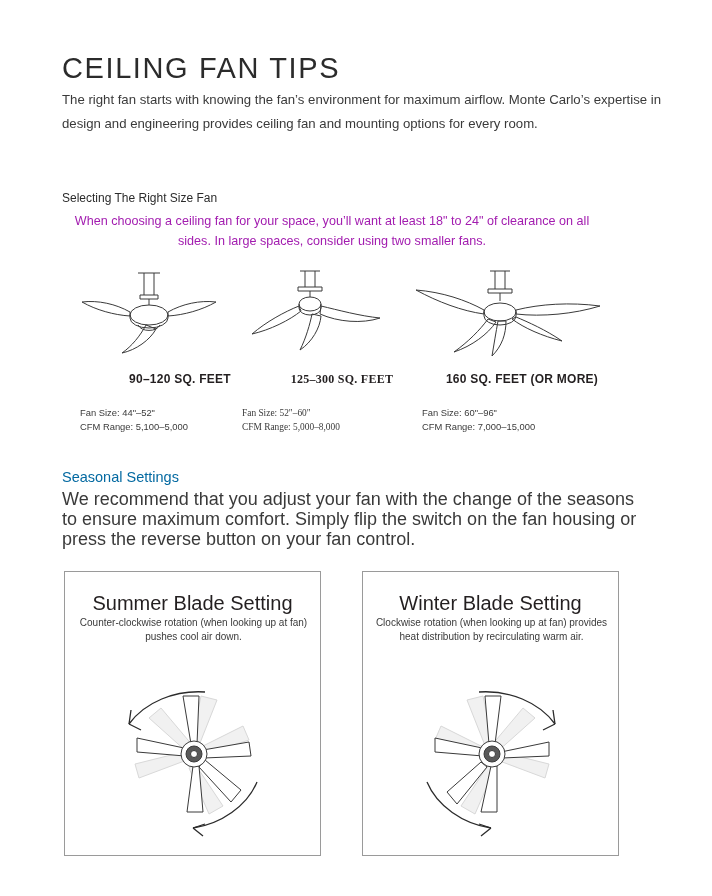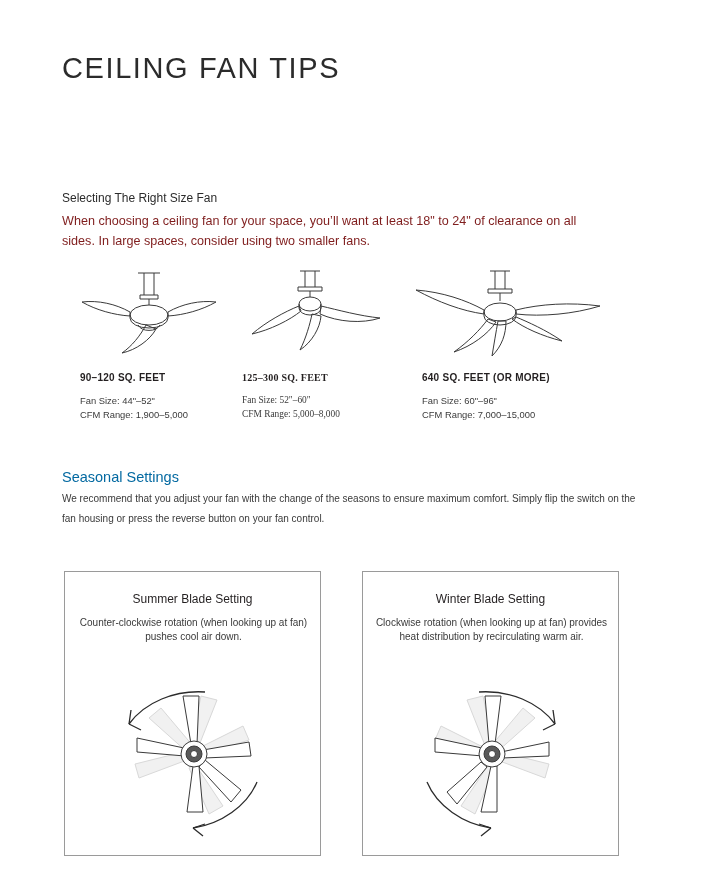--- a/index.html
+++ b/index.html
@@ -50,21 +50,22 @@
     font-size: 12px;
     color: #2b2b2b;
   }
   .sec1-body {
     position: absolute;
     left: 62px;
     top: 211px;
     width: 540px;
     font-size: 12.6px;
     line-height: 20px;
-    color: #7f1d1d;
+    color: #a21caf;
+    text-align: center;
   }
 
   
   .fan-row {
     position: absolute;
     left: 62px;
     top: 268px;
     width: 600px;
     height: 150px;
   }
@@ -76,25 +77,26 @@
   }
   .fan-cell.c0 { left: 14px; }
   .fan-cell.c1 { left: 186px; }
   .fan-cell.c2 { left: 348px; width: 230px; }
 
   .fan-caption {
     position: absolute;
     width: 200px;
   }
   .fan-caption .cap-title {
-    font-size: 10px;
+    font-size: 12px;
     font-weight: bold;
     letter-spacing: 0.25px;
     color: #231f20;
-    margin-bottom: 11px;
+    margin-bottom: 20px;
+    text-align: center;
   }
   .fan-caption .cap-line {
     font-size: 9.4px;
     line-height: 13.5px;
     color: #3a3a3a;
   }
   .cap0 { left: 18px;  top: 104px; }
   .cap1 { left: 180px; top: 104px; font-family: Liberation Serif, serif; }
   .cap2 { left: 360px; top: 104px; }
 
@@ -104,21 +106,21 @@
     left: 62px;
     top: 469px;
     font-size: 14.5px;
     color: #0369a1;
   }
   .sec2-body {
     position: absolute;
     left: 62px;
     top: 489px;
     width: 575px;
-    font-size: 10px;
+    font-size: 18px;
     line-height: 20px;
     color: #3a3a3a;
   }
 
   
   .panel {
     position: absolute;
     top: 571px;
     width: 257px;
     height: 285px;
@@ -126,21 +128,21 @@
     box-sizing: border-box;
   }
   .panel.left  { left: 64px; }
   .panel.right { left: 362px; padding-left: 48px; }
   .panel-title {
     position: absolute;
     top: 20px;
     left: 0;
     width: 100%;
     text-align: center;
-    font-size: 12px;
+    font-size: 20px;
     color: #231f20;
   }
   .panel-sub {
     position: absolute;
     top: 44px;
     left: 12px;
     width: 233px;
     text-align: center;
     font-size: 10px;
     line-height: 13.5px;
@@ -155,20 +157,21 @@
   }
 
   svg { display: block; overflow: visible; }
 </style>
 </head>
 <body>
 
 <div class="page">
 
   <div class="title">CEILING FAN TIPS</div>
+  <div class="intro">The right fan starts with knowing the fan’s environment for maximum airflow. Monte Carlo’s expertise in design and engineering provides ceiling fan and mounting options for every room.</div>
 
   <div class="sec1-heading">Selecting The Right Size Fan</div>
   <div class="sec1-body">When choosing a ceiling fan for your space, you’ll want at least 18" to 24" of clearance on all sides. In large spaces, consider using two smaller fans.</div>
 
   <div class="fan-row">
 
     <div class="fan-cell c0">
       <svg width="180" height="95" viewBox="0 0 180 95">
         <g fill="none" stroke="#3a3a3a" stroke-width="1" stroke-linejoin="round">
 
@@ -218,29 +221,29 @@
           <path d="M78 51 C70 62 58 74 44 84 C62 78 78 66 86 54 z"></path>
           <path d="M102 51 C114 60 132 68 152 73 C136 62 118 54 106 49 z"></path>
           <path d="M88 53 C86 64 84 76 82 88 C92 78 96 66 96 53 z"></path>
         </g>
       </svg>
     </div>
 
     <div class="fan-caption cap0">
       <div class="cap-title">90–120 SQ. FEET</div>
       <div class="cap-line">Fan Size: 44"–52"</div>
-      <div class="cap-line">CFM Range: 1,900–5,000</div>
+      <div class="cap-line">CFM Range: 5,100–5,000</div>
     </div>
     <div class="fan-caption cap1">
       <div class="cap-title">125–300 SQ. FEET</div>
       <div class="cap-line">Fan Size: 52"–60"</div>
       <div class="cap-line">CFM Range: 5,000–8,000</div>
     </div>
     <div class="fan-caption cap2">
-      <div class="cap-title">640 SQ. FEET (OR MORE)</div>
+      <div class="cap-title">160 SQ. FEET (OR MORE)</div>
       <div class="cap-line">Fan Size: 60"–96"</div>
       <div class="cap-line">CFM Range: 7,000–15,000</div>
     </div>
   </div>
 
   <div class="sec2-heading">Seasonal Settings</div>
   <div class="sec2-body">We recommend that you adjust your fan with the change of the seasons to ensure maximum comfort. Simply flip the switch on the fan housing or press the reverse button on your fan control.</div>
 
   <div class="panel left">
     <div class="panel-title">Summer Blade Setting</div>

